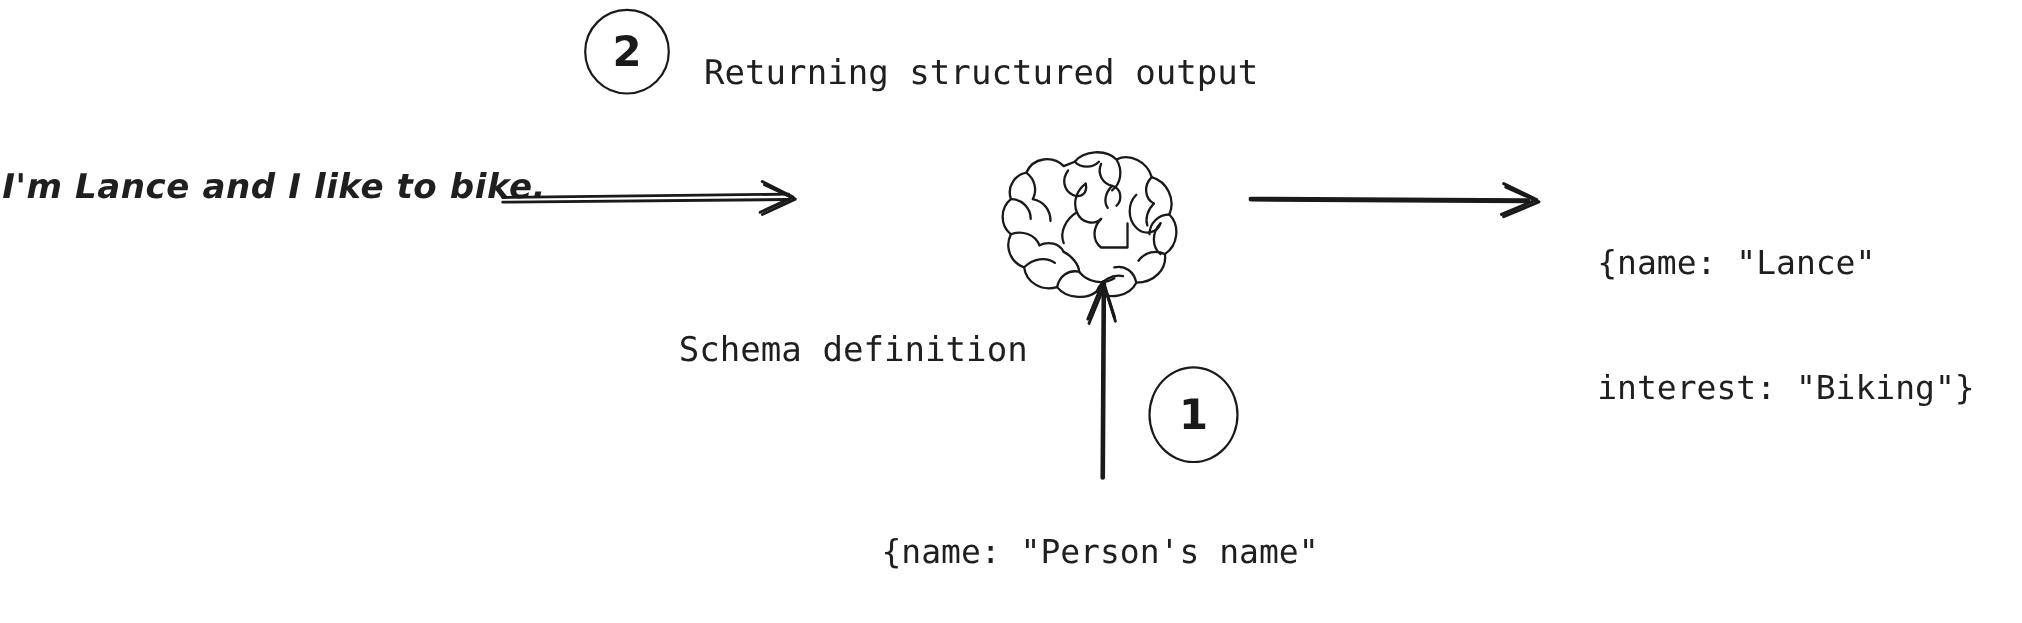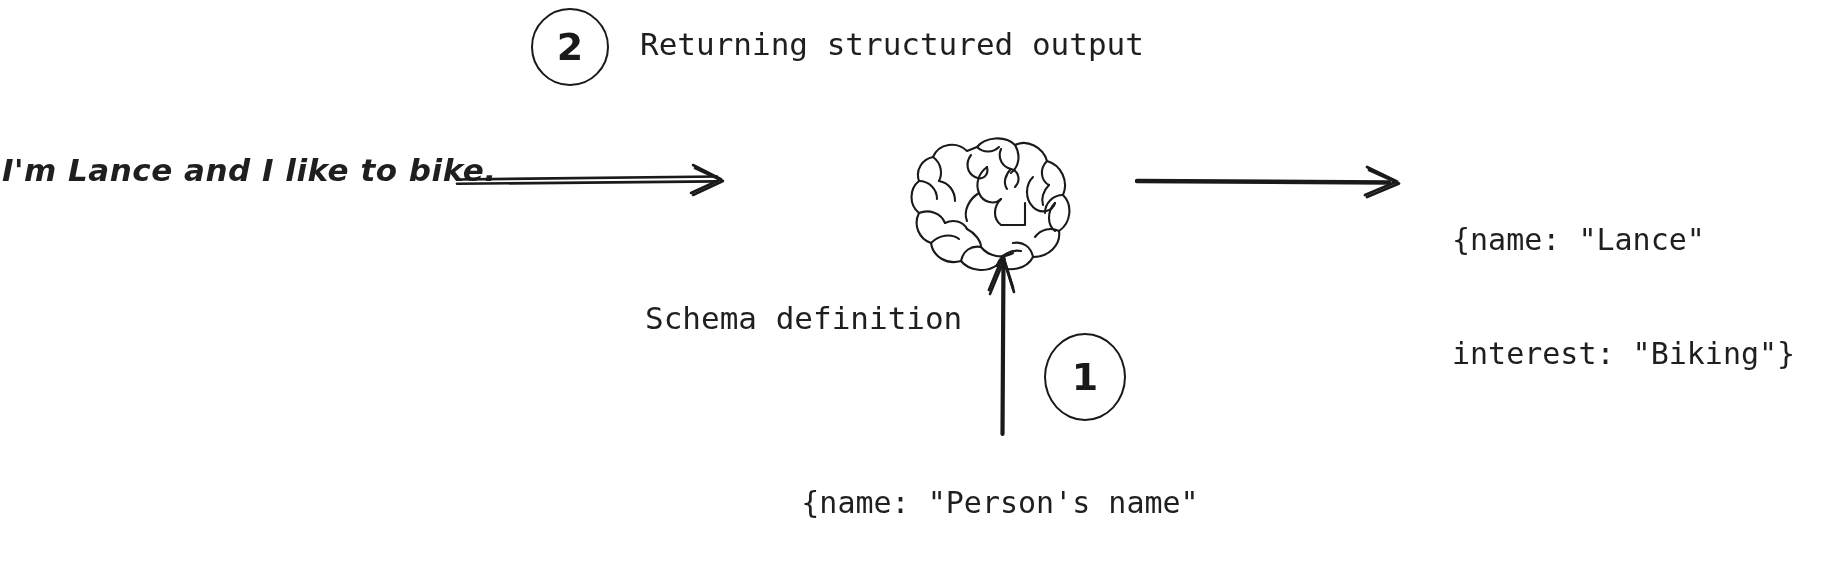--- a/index.html
+++ b/index.html
@@ -69,21 +69,21 @@
 </style>
 </head>
 <body>
 
 <div id="canvas">
 
   <div class="abs step-badge" style="left:531px; top:8px;">
     <span>2</span>
   </div>
 
-  <div class="abs mono-label" style="left:640px; top:26px;">Returning structured output</div>
+  <div class="abs mono-label" style="left:640px; top:48px;">Returning structured output</div>
 
   <div class="abs handwritten" style="left:2px; top:152px;">I'm Lance and I like to bike.</div>
 
   <div class="abs svg-holder" style="left:455px; top:155px;">
     <svg width="290" height="60" viewBox="0 0 290 60" xmlns="http://www.w3.org/2000/svg">
       <g fill="none" stroke="#1a1a1a" stroke-width="2.6" stroke-linecap="round" stroke-linejoin="round">
         <path d="M2,24.5 L262,21.5"></path>
         <path d="M2,28.8 L262,26.4"></path>
         <path d="M238,10 L266,24.2 L236,38"></path>
         <path d="M240,13 L268,26.0 L238,40"></path>
@@ -147,21 +147,21 @@
         <path d="M234,15 L264,28.5 L232,42" stroke-width="2.8"></path>
       </g>
     </svg>
   </div>
 
   <div class="abs mono-code code-right" style="left:1452px; top:145px;">
     <div>{name: "Lance"</div>
     <div>interest: "Biking"}</div>
   </div>
 
-  <div class="abs mono-label" style="left:617px; top:300px;margin-left:28px;">Schema definition</div>
+  <div class="abs mono-label" style="left:617px; top:300px;">Schema definition</div>
 
   <div class="abs svg-holder" style="left:975px; top:248px;">
     <svg width="60" height="190" viewBox="0 0 60 190" xmlns="http://www.w3.org/2000/svg">
       <g fill="none" stroke="#1a1a1a" stroke-linecap="round" stroke-linejoin="round">
         <path d="M27.5,186 L28.5,10" stroke-width="4.2"></path>
         <path d="M14,42 L28,8 L38,40" stroke-width="2.8"></path>
         <path d="M15,46 L29,12 L39,44" stroke-width="2.6"></path>
       </g>
     </svg>
   </div>

